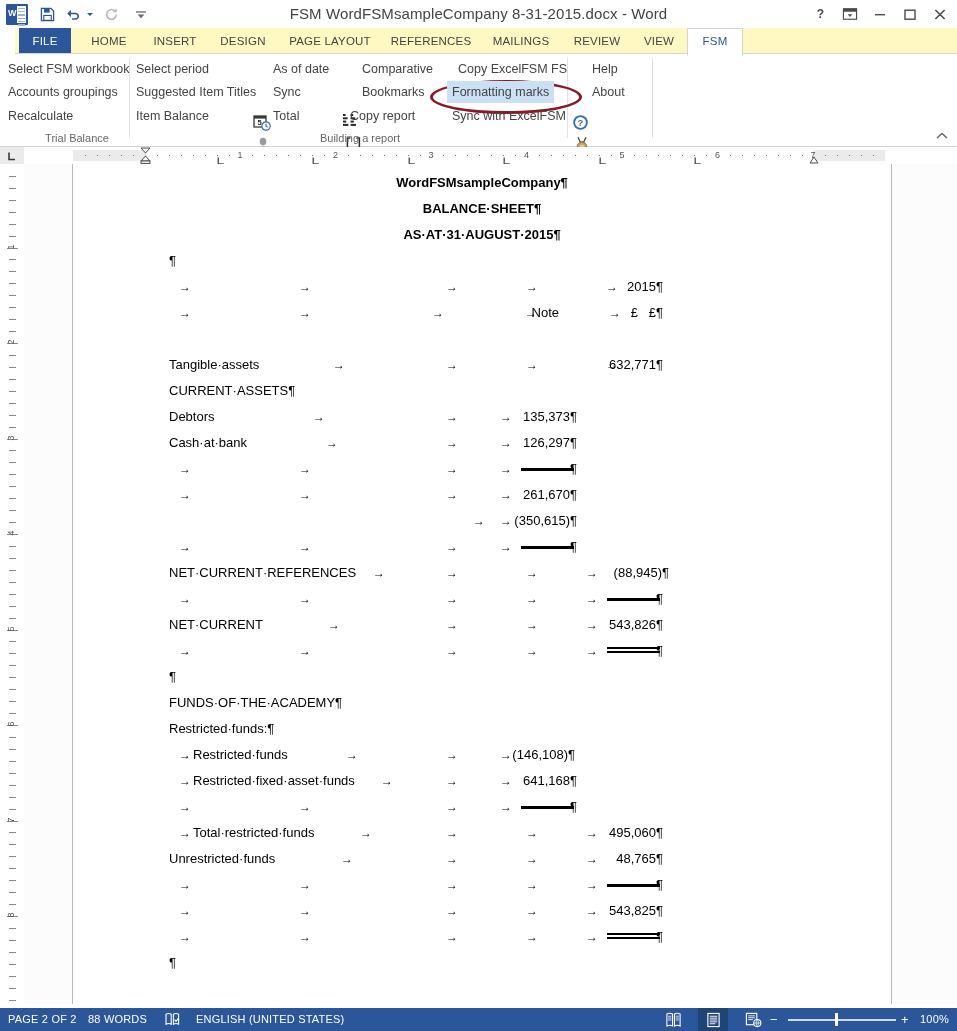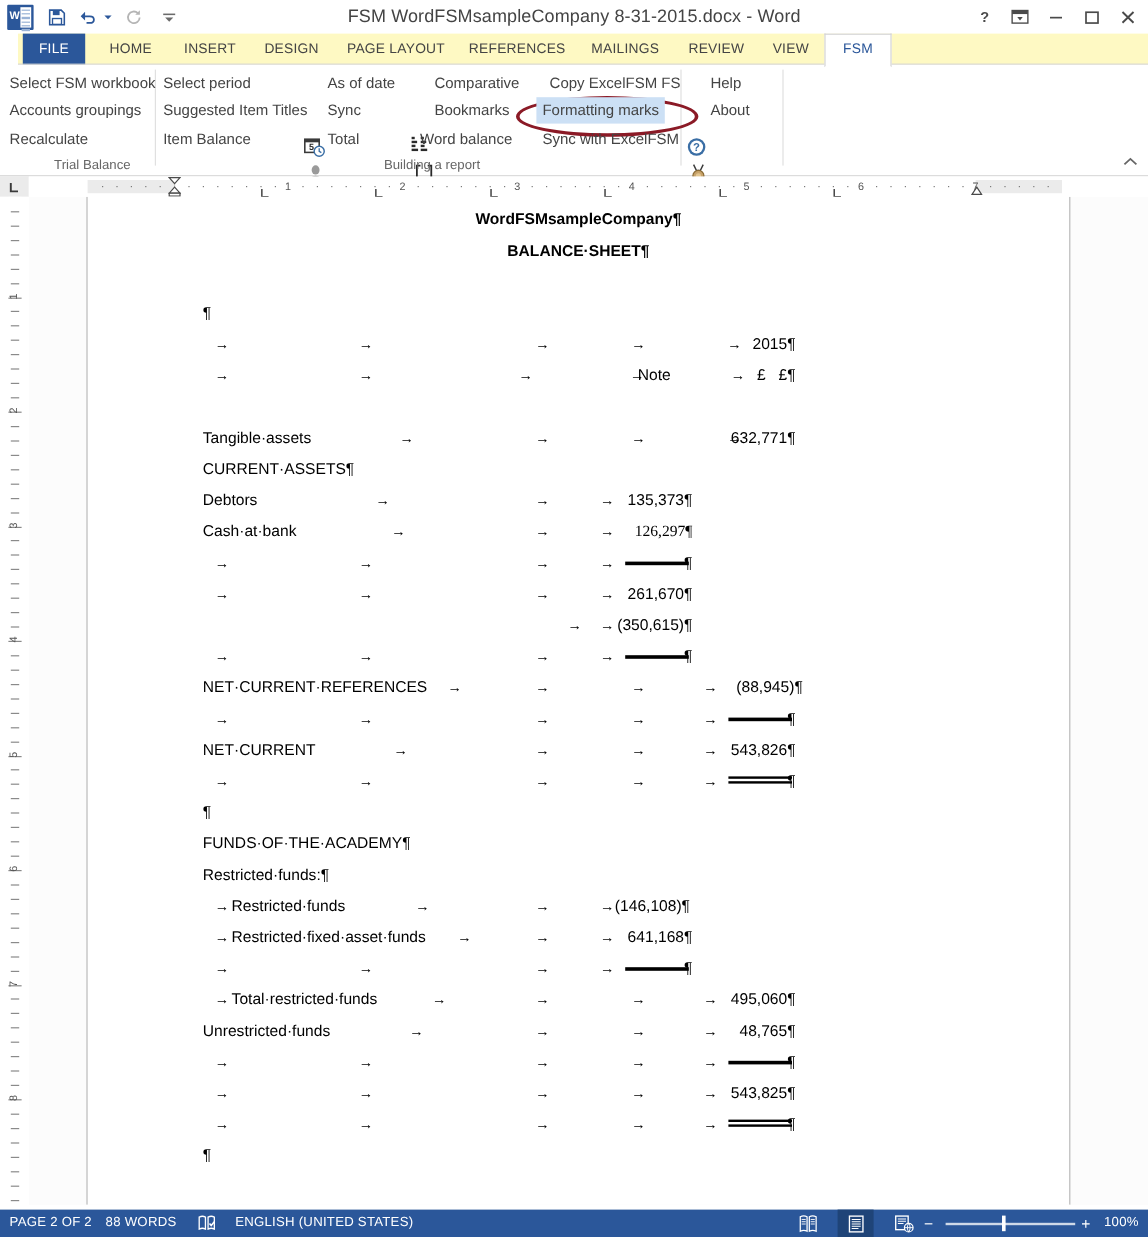--- a/index.html
+++ b/index.html
@@ -256,21 +256,21 @@
       <div class="ritem" style="left: 8px; top: 51px;">Recalculate</div>
       <div class="rlabel" style="left: 22px; width: 110px;">Trial Balance</div>
       <div class="ritem" style="left: 136px; top: 4px;">Select period</div>
       <div class="ritem" style="left: 136px; top: 27px;">Suggested Item Titles</div>
       <div class="ritem" style="left: 136px; top: 51px;">Item Balance</div>
       <div class="ritem" style="left: 273px; top: 4px;">As of date</div>
       <div class="ritem" style="left: 273px; top: 27px;">Sync</div>
       <div class="ritem" style="left: 273px; top: 51px;">Total</div>
       <div class="ritem" style="left: 362px; top: 4px;">Comparative</div>
       <div class="ritem" style="left: 362px; top: 27px;">Bookmarks</div>
-      <div class="ritem" style="left: 350px; top: 51px;">Word balance</div>
+      <div class="ritem" style="left: 350px; top: 51px;">Copy report</div>
       <div class="ritem" style="left: 458px; top: 4px;">Copy ExcelFSM FS</div>
       <div class="ritem hl" style="left: 447px; top: 27px; padding: 0px 5px;">Formatting marks</div>
       <div class="ritem" style="left: 452px; top: 51px;">Sync with ExcelFSM</div>
       <div class="rlabel" style="left: 300px; width: 120px;">Building a report</div>
       <div class="ritem" style="left: 592px; top: 4px;">Help</div>
       <div class="ritem" style="left: 592px; top: 27px;">About</div>
     </div>
 
   <div class="corner">
     <svg width="10" height="10" viewBox="0 0 10 10">
@@ -457,20 +457,23 @@
     </div>
 
   <div class="docarea">
     <div class="page" id="page">
         <div class="ln" style="top: 32px;">
           <span class="ttl" style="left: 0px; width: 818px; text-align: center;">BALANCE·SHEET¶</span>
         </div>
         <div class="ln" style="top: 6px;">
           <span class="ttl" style="left: 0px; width: 818px; text-align: center;">WordFSMsampleCompany¶</span>
         </div>
+        <div class="ln" style="top: 58px;">
+          <span class="ttl" style="left: 0px; width: 818px; text-align: center;">AS·AT·31·AUGUST·2015¶</span>
+        </div>
         <div class="ln" style="top: 84px;">
           <span class="cell pil" style="left: 96px;">¶</span>
         </div>
         <div class="ln" style="top: 110px;">
           <span class="arrow" style="left: 106px;">→</span>
           <span class="arrow" style="left: 226px;">→</span>
           <span class="arrow" style="left: 373px;">→</span>
           <span class="arrow" style="left: 453px;">→</span>
           <span class="arrow" style="left: 533px;">→</span>
           <span class="cell r" style="right: 228px;">2015¶</span>
@@ -501,21 +504,21 @@
           <span class="arrow" style="left: 240px;">→</span>
           <span class="arrow" style="left: 373px;">→</span>
           <span class="arrow" style="left: 427px;">→</span>
           <span class="cell r" style="right: 314px;">135,373¶</span>
         </div>
         <div class="ln" style="top: 266px;">
           <span class="cell" style="left: 96px;">Cash·at·bank</span>
           <span class="arrow" style="left: 253px;">→</span>
           <span class="arrow" style="left: 373px;">→</span>
           <span class="arrow" style="left: 427px;">→</span>
-          <span class="cell r" style="right: 314px; font-family: Liberation Serif, serif;">126,297¶</span>
+          <span class="cell r" style="right: 314px;">126,297¶</span>
         </div>
         <div class="ln" style="top: 292px;">
           <span class="arrow" style="left: 106px;">→</span>
           <span class="arrow" style="left: 226px;">→</span>
           <span class="arrow" style="left: 373px;">→</span>
           <span class="arrow" style="left: 427px;">→</span>
           <span class="rule1" style="left: 448px; width: 53px;"></span>
           <span class="cell r" style="right: 314px;">¶</span>
         </div>
         <div class="ln" style="top: 318px;">

